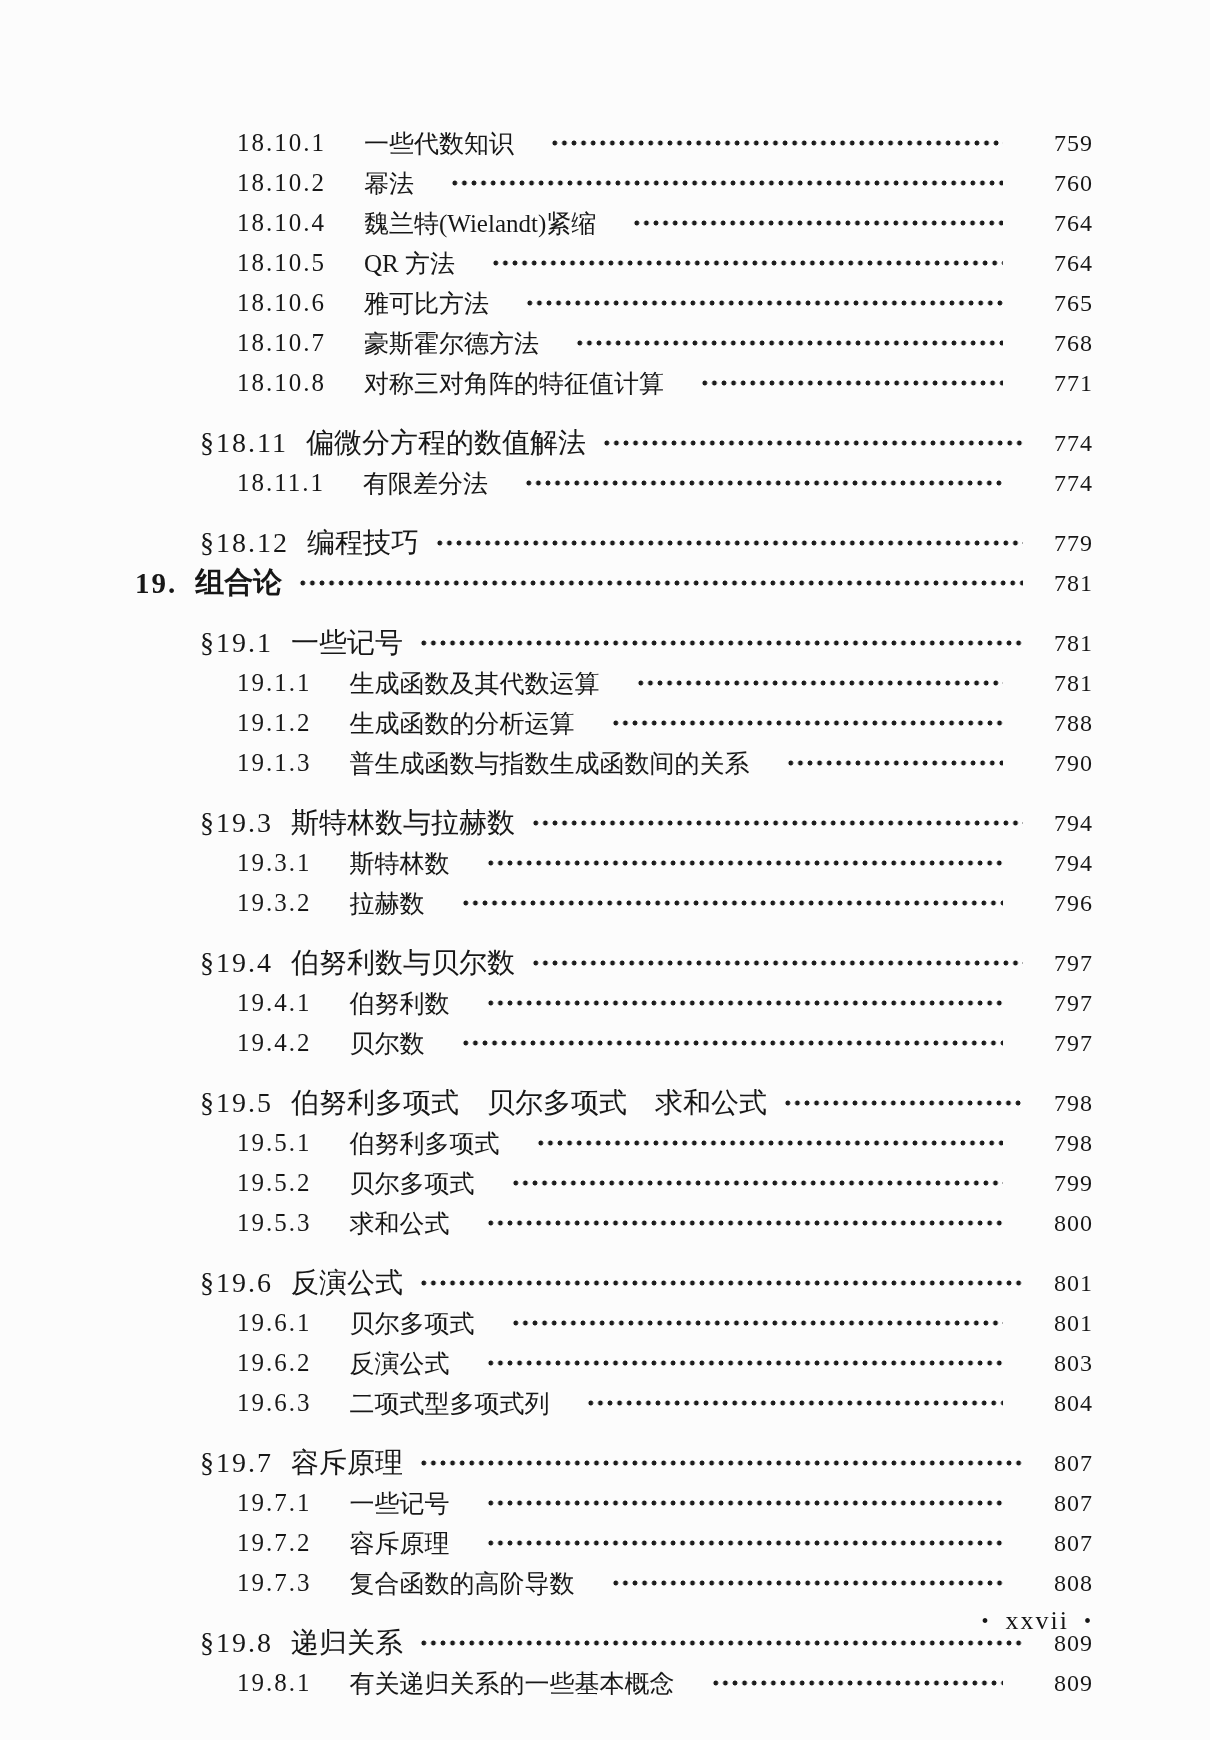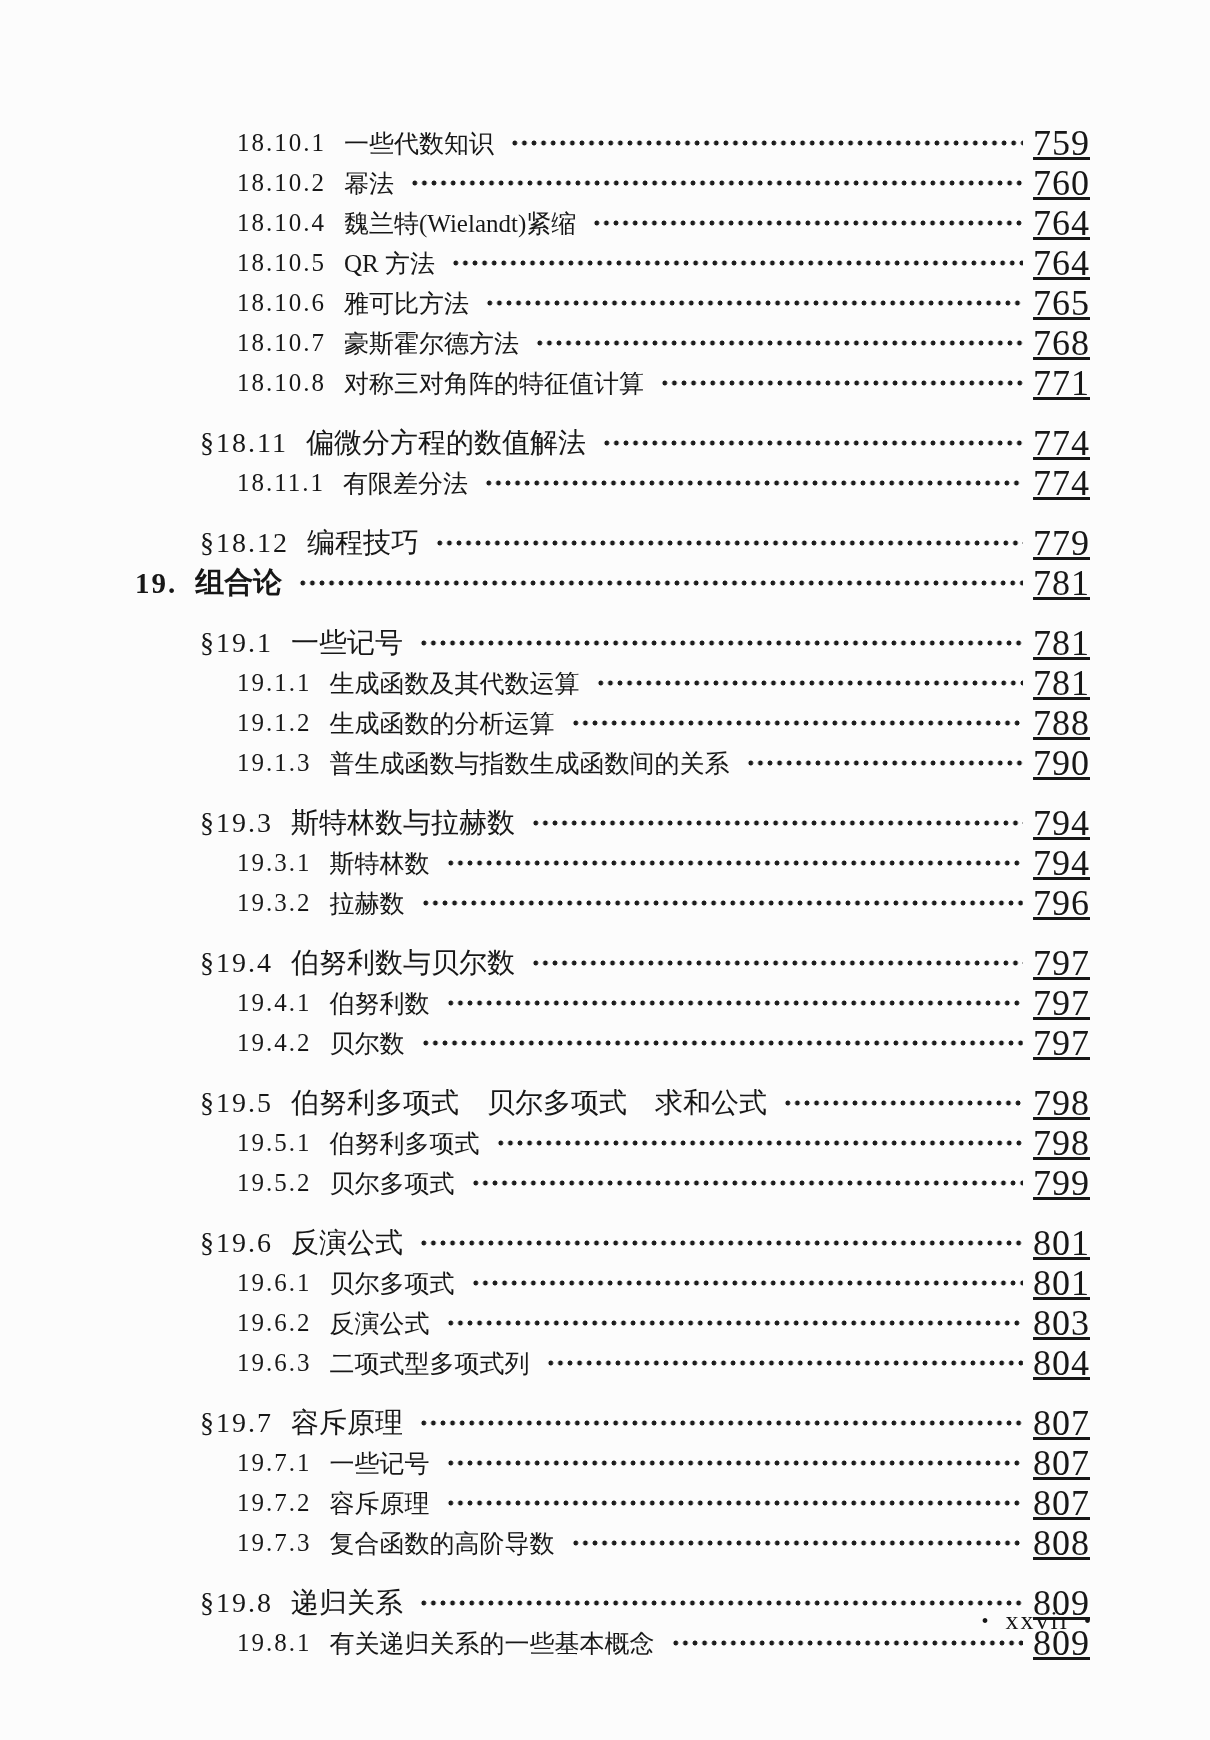--- a/index.html
+++ b/index.html
@@ -36,26 +36,25 @@
     margin:0 10px 0 16px;
     background-image:radial-gradient(circle,#1c1c1c 2.1px,rgba(0,0,0,0) 2.7px);
     background-size:9.6px 9.6px;
     background-repeat:repeat-x;
     background-position:left center;
     min-width:18px;
   }
   .row .pageno{
     flex:0 0 auto;
     min-width:60px;
-    text-align:left;
-    font-size:36px;
+    text-align:right;
+    font-size:24px;
     letter-spacing:1px;
-    text-decoration:underline;
   }
-  .row.sub{font-size:25px;padding-left:102px;}
+  .row.sub{font-size:25px;padding-left:102px;gap:20px;}
   .row.sec{font-size:28px;padding-left:65px;margin-top:20px;}
   .row.chap{font-size:29px;font-weight:bold;padding-left:0;}
   .row.chap .pageno{font-weight:normal;}
   .page-footer{
     position:absolute;
     top:1606px;right:117px;
     display:flex;
     align-items:center;
     gap:15px;
     font-size:26px;
@@ -85,20 +84,21 @@
       <div class="row sub"><span class="num">19.1.3</span><span class="title">普生成函数与指数生成函数间的关系</span><span class="leader"></span><span class="pageno">790</span></div>
       <div class="row sec"><span class="num">§19.3</span><span class="title">斯特林数与拉赫数</span><span class="leader"></span><span class="pageno">794</span></div>
       <div class="row sub"><span class="num">19.3.1</span><span class="title">斯特林数</span><span class="leader"></span><span class="pageno">794</span></div>
       <div class="row sub"><span class="num">19.3.2</span><span class="title">拉赫数</span><span class="leader"></span><span class="pageno">796</span></div>
       <div class="row sec"><span class="num">§19.4</span><span class="title">伯努利数与贝尔数</span><span class="leader"></span><span class="pageno">797</span></div>
       <div class="row sub"><span class="num">19.4.1</span><span class="title">伯努利数</span><span class="leader"></span><span class="pageno">797</span></div>
       <div class="row sub"><span class="num">19.4.2</span><span class="title">贝尔数</span><span class="leader"></span><span class="pageno">797</span></div>
       <div class="row sec"><span class="num">§19.5</span><span class="title">伯努利多项式　贝尔多项式　求和公式</span><span class="leader"></span><span class="pageno">798</span></div>
       <div class="row sub"><span class="num">19.5.1</span><span class="title">伯努利多项式</span><span class="leader"></span><span class="pageno">798</span></div>
       <div class="row sub"><span class="num">19.5.2</span><span class="title">贝尔多项式</span><span class="leader"></span><span class="pageno">799</span></div>
+      <div class="row sub"><span class="num">19.5.3</span><span class="title">求和公式</span><span class="leader"></span><span class="pageno">800</span></div>
       <div class="row sec"><span class="num">§19.6</span><span class="title">反演公式</span><span class="leader"></span><span class="pageno">801</span></div>
       <div class="row sub"><span class="num">19.6.1</span><span class="title">贝尔多项式</span><span class="leader"></span><span class="pageno">801</span></div>
       <div class="row sub"><span class="num">19.6.2</span><span class="title">反演公式</span><span class="leader"></span><span class="pageno">803</span></div>
       <div class="row sub"><span class="num">19.6.3</span><span class="title">二项式型多项式列</span><span class="leader"></span><span class="pageno">804</span></div>
       <div class="row sec"><span class="num">§19.7</span><span class="title">容斥原理</span><span class="leader"></span><span class="pageno">807</span></div>
       <div class="row sub"><span class="num">19.7.1</span><span class="title">一些记号</span><span class="leader"></span><span class="pageno">807</span></div>
       <div class="row sub"><span class="num">19.7.2</span><span class="title">容斥原理</span><span class="leader"></span><span class="pageno">807</span></div>
       <div class="row sub"><span class="num">19.7.3</span><span class="title">复合函数的高阶导数</span><span class="leader"></span><span class="pageno">808</span></div>
       <div class="row sec"><span class="num">§19.8</span><span class="title">递归关系</span><span class="leader"></span><span class="pageno">809</span></div>
       <div class="row sub"><span class="num">19.8.1</span><span class="title">有关递归关系的一些基本概念</span><span class="leader"></span><span class="pageno">809</span></div>

